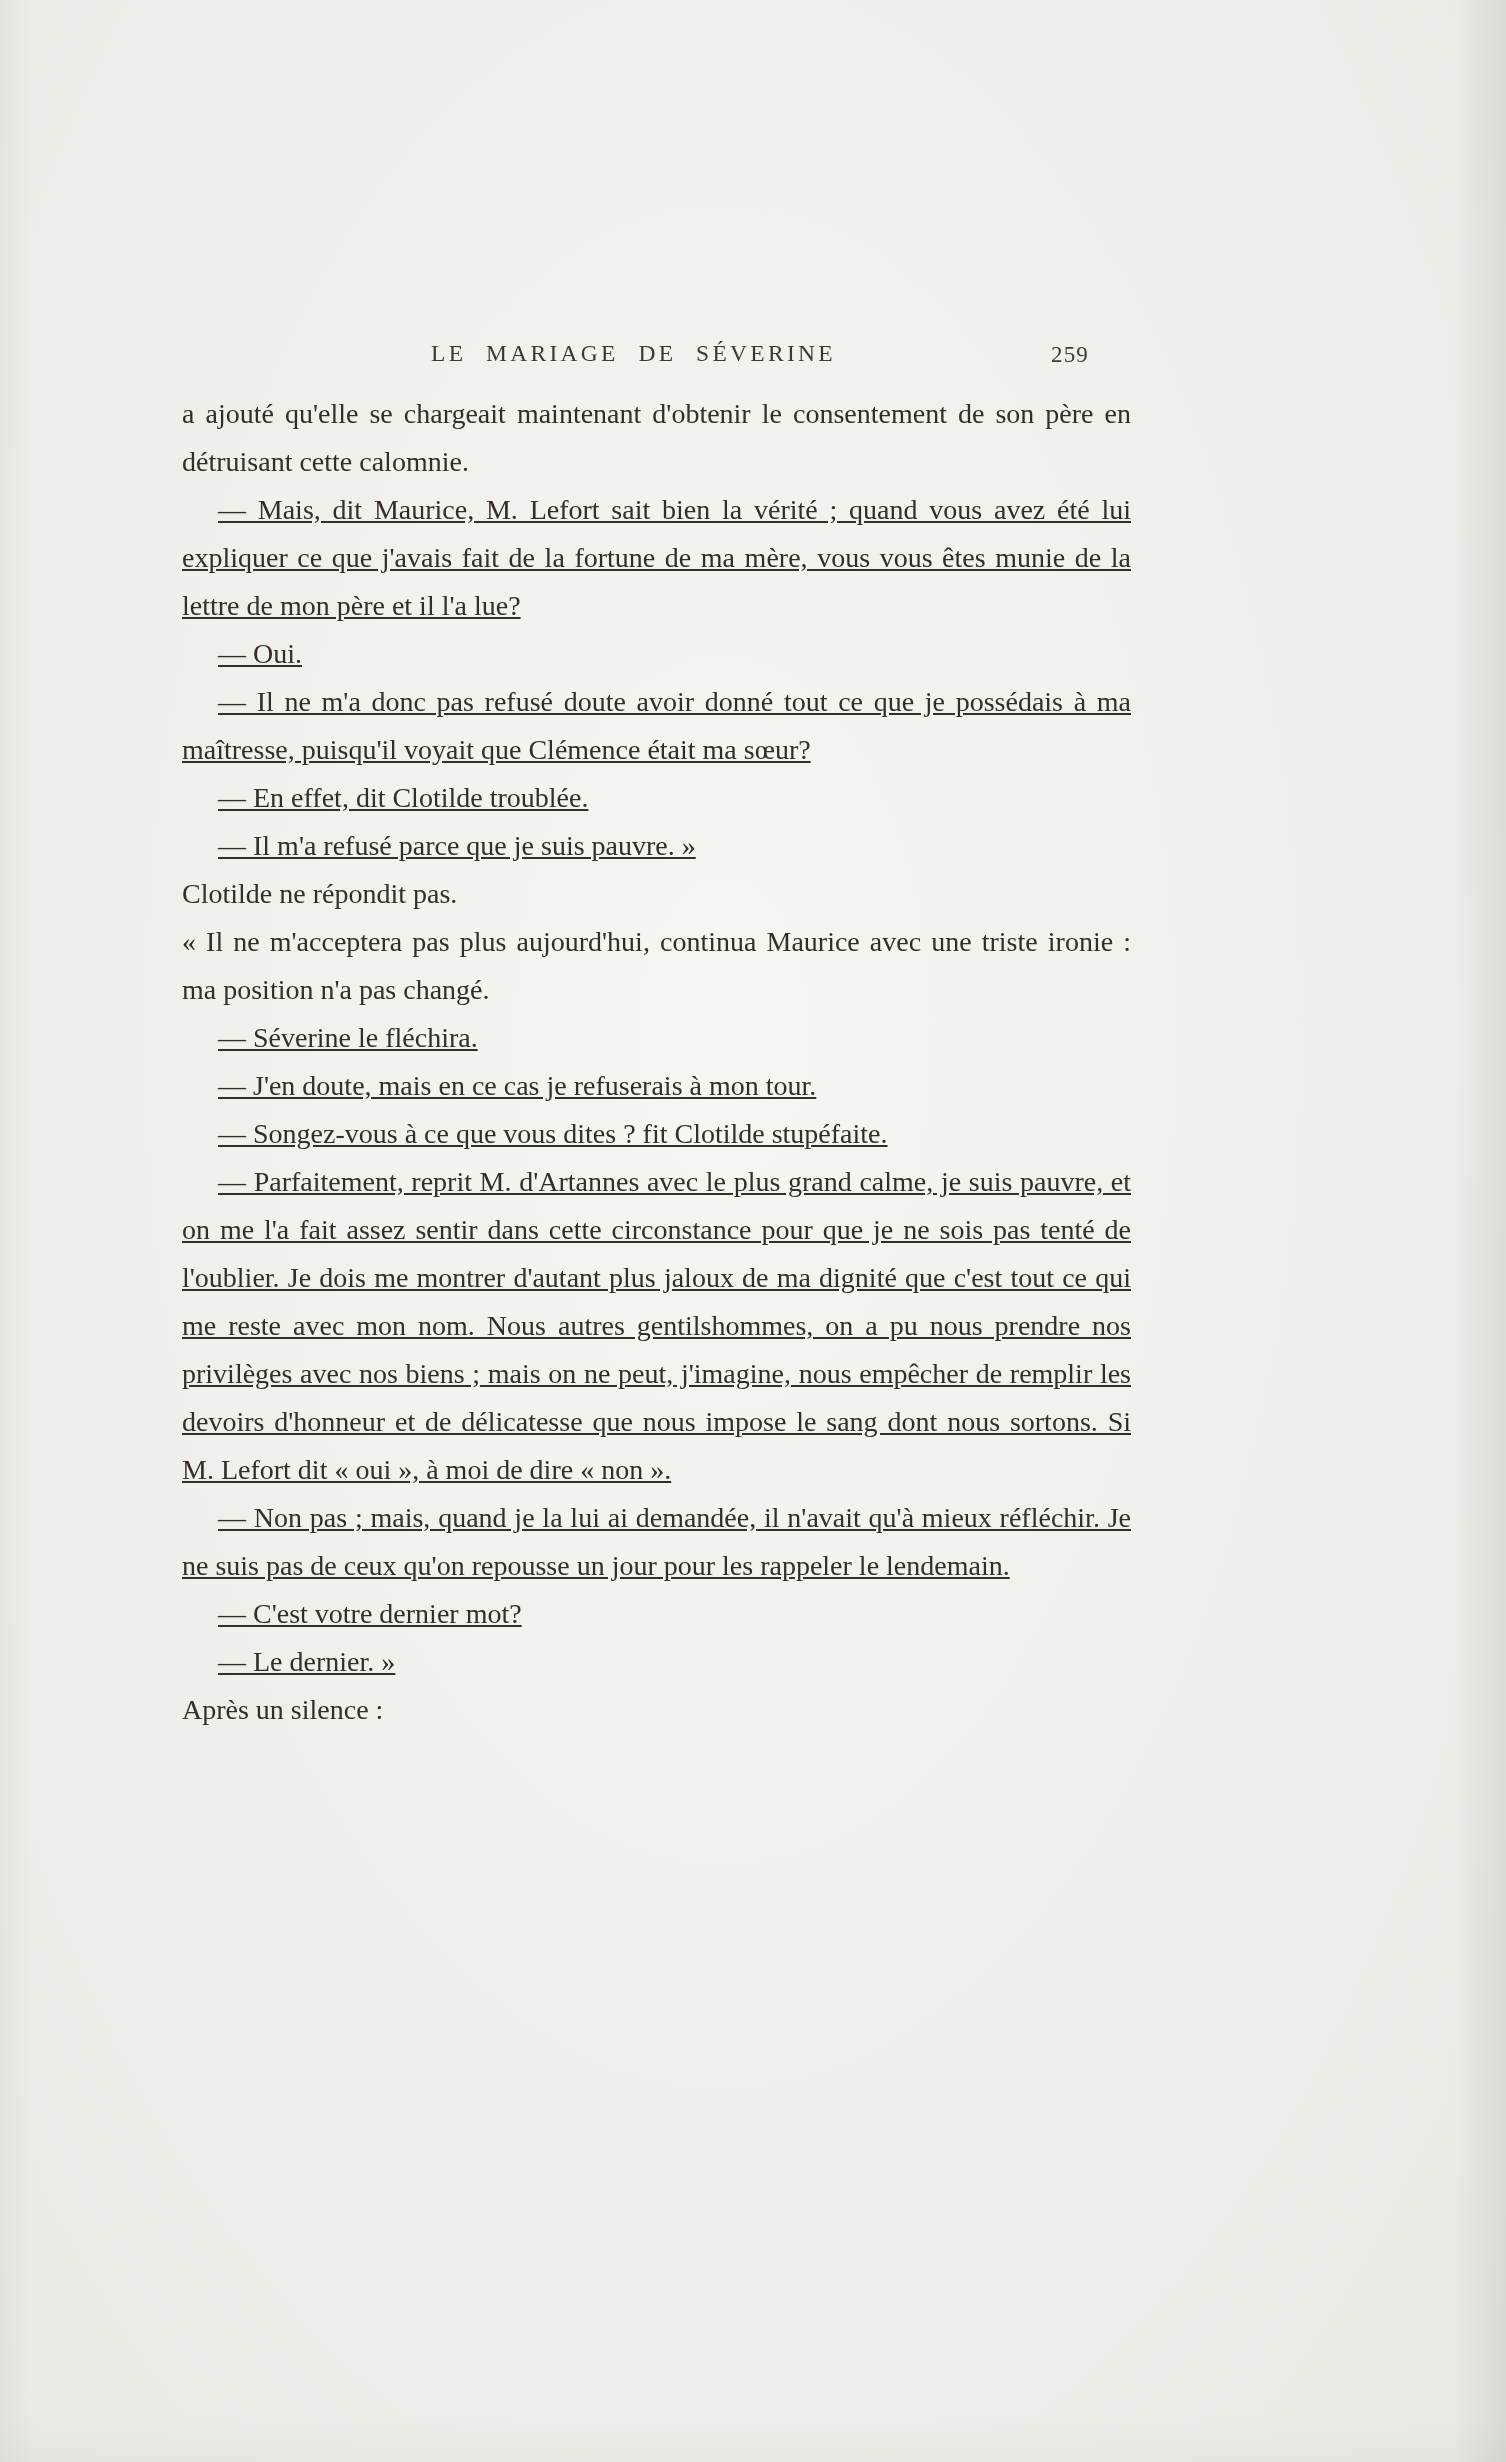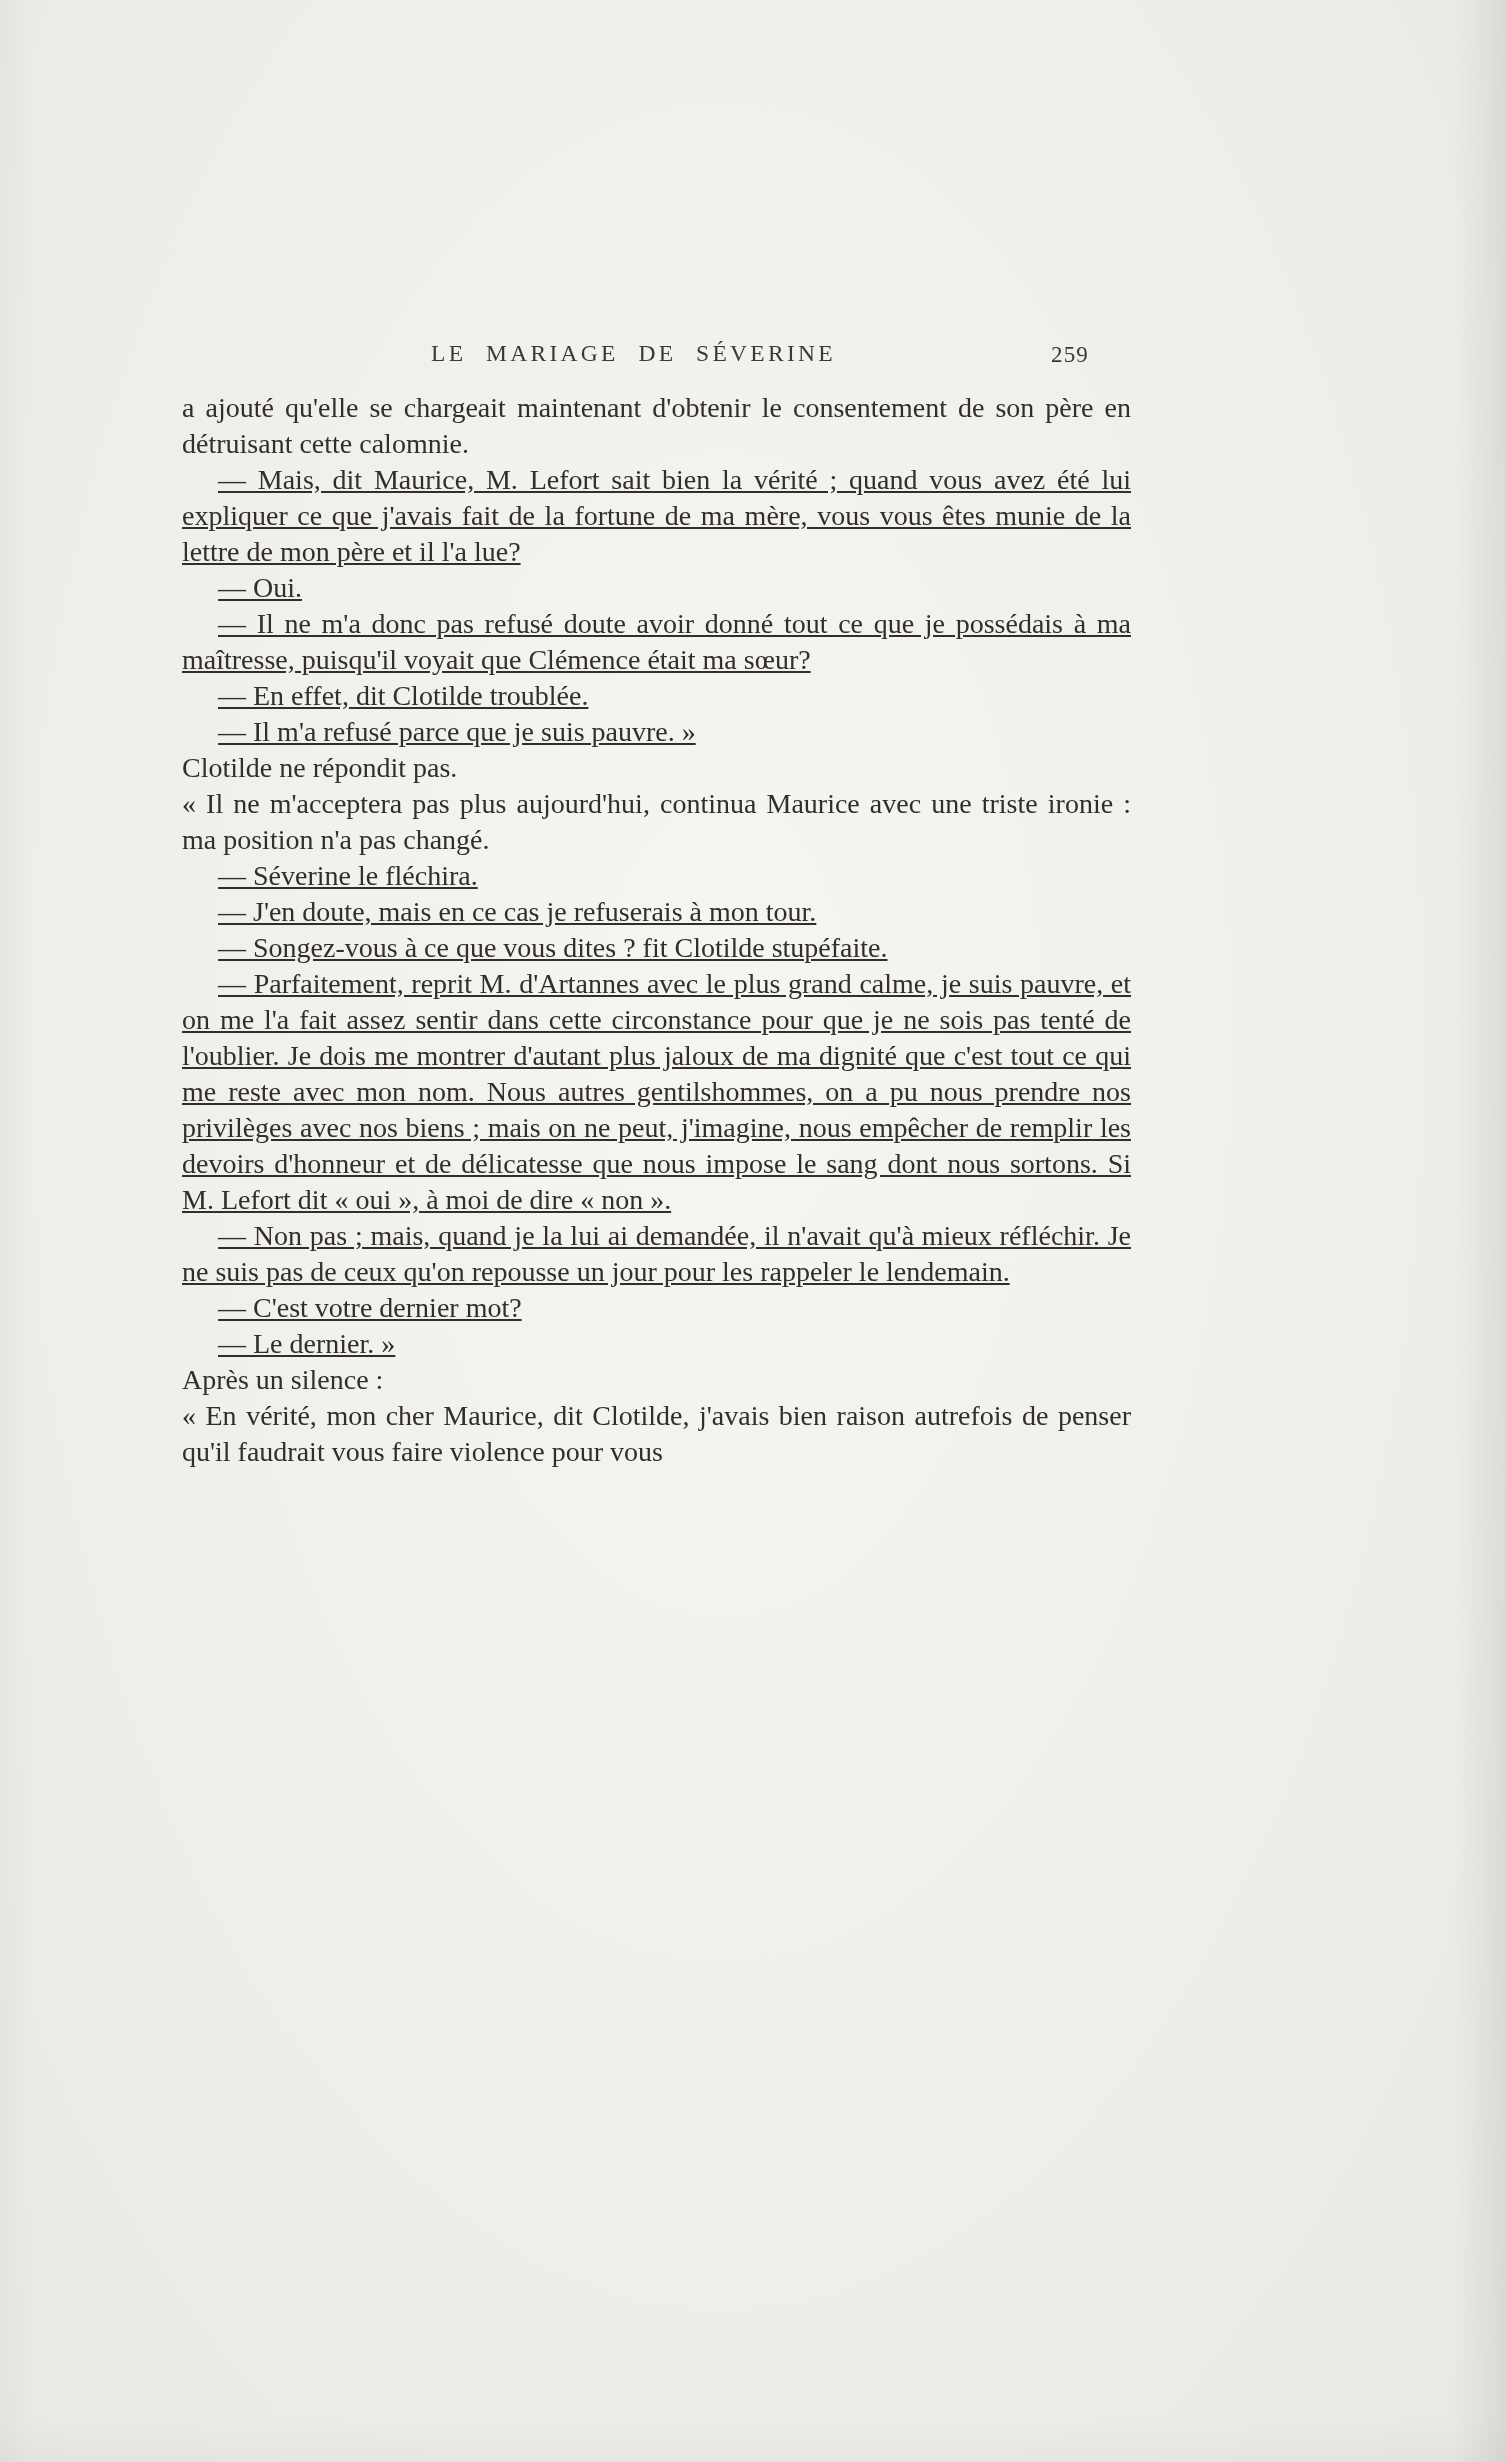--- a/index.html
+++ b/index.html
@@ -46,21 +46,21 @@
   .page-number {
     position: absolute;
     right: 42px;
     top: 2.3px;
     font-size: 23px;
     letter-spacing: 0.05em;
   }
   .text-block {
     margin-top: 6px;
     font-size: 28px;
-    line-height: 36px;
+    line-height: 48px;
     text-align: justify;
     color: #332e28;
   }
   .para { margin: 0; }
   .para.indent { text-indent: 36px; text-decoration: underline; }
 </style>
 </head>
 <body>
 
 <div class="scan-texture"></div>
@@ -82,17 +82,16 @@
     <p class="para">Clotilde ne répondit pas.</p>
     <p class="para">« Il ne m'acceptera pas plus aujourd'hui, continua Maurice avec une triste ironie : ma position n'a pas changé.</p>
     <p class="para indent">— Séverine le fléchira.</p>
     <p class="para indent">— J'en doute, mais en ce cas je refuserais à mon tour.</p>
     <p class="para indent">— Songez-vous à ce que vous dites ? fit Clotilde stupéfaite.</p>
     <p class="para indent">— Parfaitement, reprit M. d'Artannes avec le plus grand calme, je suis pauvre, et on me l'a fait assez sentir dans cette circonstance pour que je ne sois pas tenté de l'oublier. Je dois me montrer d'autant plus jaloux de ma dignité que c'est tout ce qui me reste avec mon nom. Nous autres gentilshommes, on a pu nous prendre nos privilèges avec nos biens ; mais on ne peut, j'imagine, nous empêcher de remplir les devoirs d'honneur et de délicatesse que nous impose le sang dont nous sortons. Si M. Lefort dit « oui », à moi de dire « non ».</p>
     <p class="para indent">— Non pas ; mais, quand je la lui ai demandée, il n'avait qu'à mieux réfléchir. Je ne suis pas de ceux qu'on repousse un jour pour les rappeler le lendemain.</p>
     <p class="para indent">— C'est votre dernier mot?</p>
     <p class="para indent">— Le dernier. »</p>
     <p class="para">Après un silence :</p>
-    <p class="para">« En vérité, mon cher Maurice, dit Clotilde, j'avais bien raison autrefois de penser qu'il faudrait vous faire violence pour vous</p>
   </main>
 
 </div>
 
 
 </body></html>

